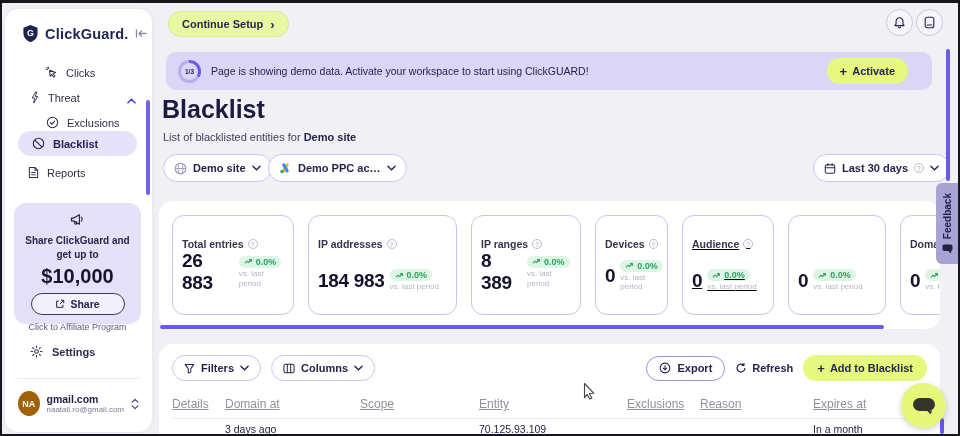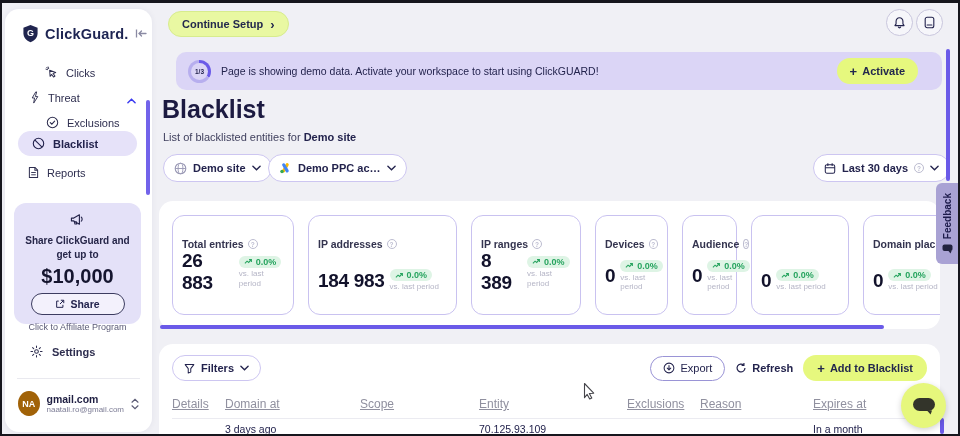--- a/index.html
+++ b/index.html
@@ -43,21 +43,21 @@
   .user-email { font-size:8px; color:#7c7c95; }
 
   
   .continue-btn { left:166px; top:8px; height:26px; padding:0 13px; border-radius:14px;
                   background:#e9f8a2; border:1px solid #d7ec8d; display:flex; align-items:center;
                   gap:7px; font-size:11px; font-weight:700; color:#23284d; cursor:pointer; }
   .circle-btn { width:27px; height:27px; border-radius:50%; border:1.3px solid #c9c6dd;
                 background:#f6f6fa; display:flex; align-items:center; justify-content:center; cursor:pointer; }
 
   
-  .banner { left:174px; top:49px; width:766px; height:38px; background:#dbd5f6;
+  .banner { left:164px; top:49px; width:766px; height:38px; background:#dbd5f6;
             border-radius:10px; display:flex; align-items:center; gap:10px; padding:0 12px; }
   .progress-ring { width:23px; height:23px; border-radius:50%;
                    background:conic-gradient(#6a5ae8 0 120deg,#b7aeee 120deg 360deg);
                    display:flex; align-items:center; justify-content:center; }
   .progress-inner { width:17px; height:17px; border-radius:50%; background:#dbd5f6;
                     display:flex; align-items:center; justify-content:center;
                     font-size:6.5px; font-weight:700; color:#23234d; }
   .banner-msg { flex:1; font-size:10.5px; color:#23234d; font-weight:500; }
   .activate-btn { height:26px; padding:0 13px; margin-right:12px; border-radius:14px;
                   background:#e6f87e; display:flex; align-items:center; gap:5px;
@@ -86,21 +86,21 @@
 
   
   .table-card { left:157px; top:341px; width:781px; height:95px; background:#fff;
                 border-radius:14px 14px 0 0; padding:11px 13px; overflow:hidden; }
   .toolbar { display:flex; align-items:center; gap:10px; }
   .tool-pill { height:26px; border:1px solid #cdc6f1; border-radius:14px; background:#fff;
                display:flex; align-items:center; gap:6px; padding:0 11px;
                font-size:11px; font-weight:700; color:#23234d; cursor:pointer; }
   .export-btn { height:25px; border:1.2px solid #9a94d6; border-radius:14px; background:#fff;
                 display:flex; align-items:center; gap:6px; padding:0 12px;
-                font-size:11px; font-weight:400; color:#23234d; cursor:pointer; margin-left:auto; }
+                font-size:11px; font-weight:700; color:#23234d; cursor:pointer; margin-left:auto; }
   .refresh-btn { display:flex; align-items:center; gap:5px; font-size:11px; font-weight:700;
                  color:#23234d; cursor:pointer; }
   .add-btn { height:26px; border-radius:14px; background:#e6f87e; display:flex; align-items:center;
              gap:5px; padding:0 14px; font-size:11px; font-weight:700; color:#23284d; cursor:pointer; }
   .tgrid { display:grid; grid-template-columns:53px 135px 119px 148px 73px 113px 1fr; }
   .thead { margin-top:16px; font-size:12px; color:#90909f;text-decoration:underline; }
   .trow-divider { margin-top:7px; border-top:1px solid #ebebf1; }
   .trow { padding-top:4px; font-size:10.5px; color:#23234d; height:18px; overflow:hidden; }
 
   
@@ -409,21 +409,21 @@
                 <path d="M1 5.5l2.4-2.4 1.8 1.4 2.6-2.8" fill="none" stroke="#27a45f" stroke-width="1.2"></path>
                 <path d="M5.6 1.4h2.6V4" fill="none" stroke="#27a45f" stroke-width="1.2"></path>
               </svg>
               <span>0.0%</span>
             </span>
           <span class="vs-text">vs. last period</span>
         </span>
       </div>
     </div>
 
-    <div class="stat" style="width:55px;">
+    <div class="stat" style="width:92px;text-decoration:underline;">
       <div class="stat-label">
           <span>Audience</span>
           <span class="info-dot" style="width:10px;height:10px;border:1px solid #bcbcd0;border-radius:50%;font-size:6.5px;color:#bcbcd0;display:inline-flex;align-items:center;justify-content:center;">?</span>
         </div>
       <div class="stat-valrow">
         <span class="stat-value">0</span>
         <span class="stat-side">
           <span class="badge-up">
               <svg width="9" height="7" viewBox="0 0 10 7">
                 <path d="M1 5.5l2.4-2.4 1.8 1.4 2.6-2.8" fill="none" stroke="#27a45f" stroke-width="1.2"></path>
@@ -476,20 +476,34 @@
 
   <div class="abs table-card">
     <div class="toolbar">
       <div class="tool-pill">
         <span>
           <svg width="11" height="11" viewBox="0 0 14 14">
               <path d="M1.5 2h11L8.6 7.2v4.4l-3.2 1.2V7.2z" fill="none" stroke="#23234d" stroke-width="1.3" stroke-linejoin="round"></path>
             </svg>
         </span>
         <span>Filters</span>
+        <span>
+          <svg width="9" height="6" viewBox="0 0 10 6">
+              <path d="M1 1l4 4 4-4" fill="none" stroke="#23234d" stroke-width="1.5" stroke-linecap="round"></path>
+            </svg>
+        </span>
+      </div>
+      <div class="tool-pill">
+        <span>
+          <svg width="12" height="11" viewBox="0 0 14 13">
+              <rect x="1" y="1.5" width="12" height="10" rx="2" fill="none" stroke="#23234d" stroke-width="1.2"></rect>
+              <path d="M5 1.5v10M9 1.5v10" stroke="#23234d" stroke-width="1.2"></path>
+            </svg>
+        </span>
+        <span>Columns</span>
         <span>
           <svg width="9" height="6" viewBox="0 0 10 6">
               <path d="M1 1l4 4 4-4" fill="none" stroke="#23234d" stroke-width="1.5" stroke-linecap="round"></path>
             </svg>
         </span>
       </div>
 
       <div class="export-btn">
         <span>
           <svg width="12" height="12" viewBox="0 0 14 14">

